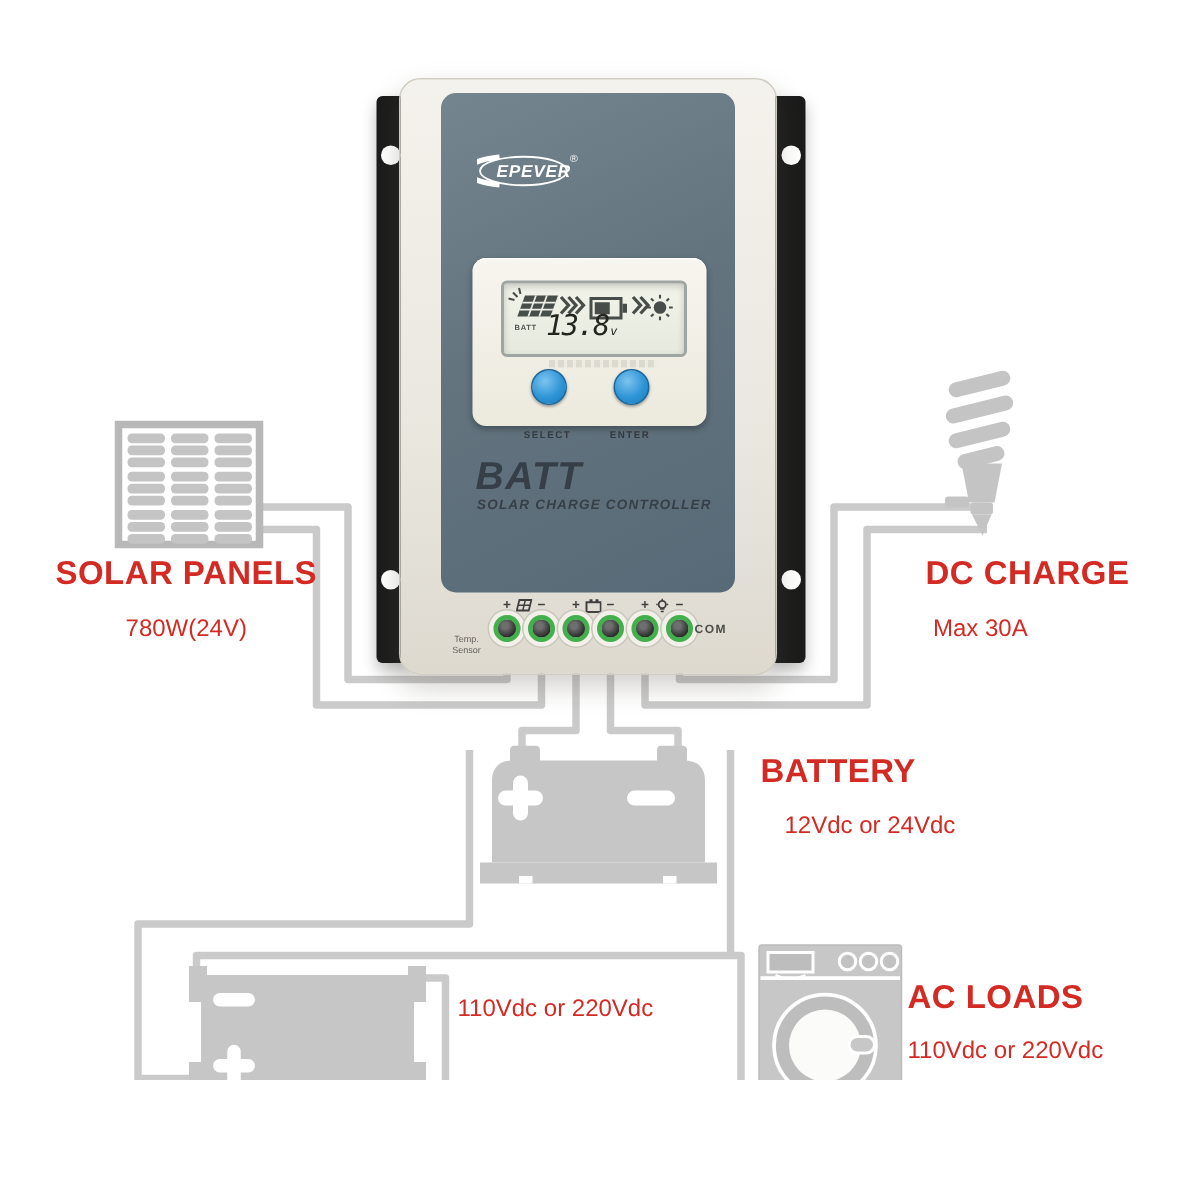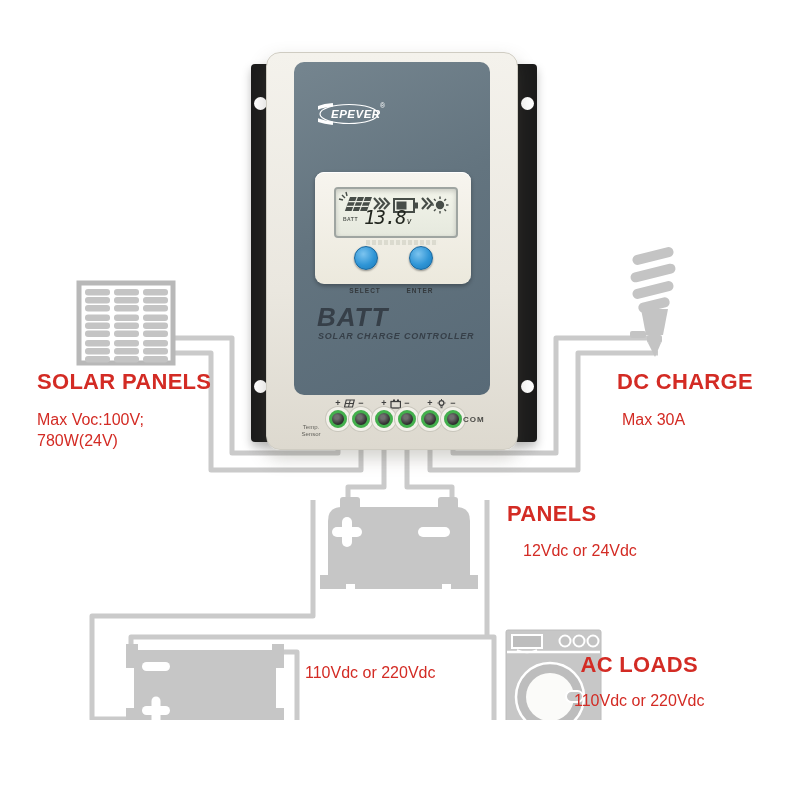--- a/index.html
+++ b/index.html
@@ -63,29 +63,29 @@
             border:3px solid #43b04d;
             box-shadow:0 0 0 3px #f2f0e9, 0 0 0 4px #c9c6bc;}
   .temp-label{position:absolute;left:294px;top:424px;width:34px;font-size:6px;line-height:7px;
               color:#63625c;text-align:center;}
   .com-label{position:absolute;left:463px;top:415px;font-size:8px;font-weight:bold;color:#4c4c48;letter-spacing:1px;}
 
   
   .cap{position:absolute;z-index:4;color:#d32b24;}
   .cap .title{font-size:22px;font-weight:bold;letter-spacing:.3px;white-space:nowrap;}
   .cap .spec{font-size:16px;line-height:21px;white-space:nowrap;}
-  .cap-sp{left:37px;top:369px;}
+  .cap-sp{left:37px;top:369px;text-align:center;}
   .cap-sp .spec{margin-top:14px;}
   .cap-dc{left:617px;top:369px;}
   .cap-dc .spec{margin-top:14px;margin-left:5px;}
   .cap-bat{left:507px;top:501px;}
   .cap-bat .spec{margin-top:13px;margin-left:16px;}
   .cap-inv{left:305px;top:650px;}
   .cap-inv .spec{margin-top:12px;}
-  .cap-ac{left:574px;top:652px;text-align:center;}
+  .cap-ac{left:605px;top:652px;}
   .cap-ac .spec{margin-top:12px;}
 </style>
 </head>
 <body>
 
 <div class="canvas">
 
   <svg class="wires" width="800" height="800" viewBox="0 0 800 800">
     <path class="wire" d="M 172 338 H 232 V 453 H 338 V 438"></path>
     <path class="wire" d="M 172 353 H 211 V 470 H 361 V 438"></path>
@@ -326,34 +326,33 @@
     <div class="temp-label">
       <div>Temp.</div>
       <div>Sensor</div>
     </div>
     <div class="com-label">COM</div>
   </div>
 
   <div class="cap cap-sp">
     <div class="title">SOLAR PANELS</div>
     <div class="spec">
-      <div>Max Voc:100V;</div>
       <div>780W(24V)</div>
     </div>
   </div>
 
   <div class="cap cap-dc">
     <div class="title">DC CHARGE</div>
     <div class="spec">
       <div>Max 30A</div>
     </div>
   </div>
 
   <div class="cap cap-bat">
-    <div class="title">PANELS</div>
+    <div class="title">BATTERY</div>
     <div class="spec">
       <div>12Vdc or 24Vdc</div>
     </div>
   </div>
 
   <div class="cap cap-inv">
     <div class="spec">
       <div>110Vdc or 220Vdc</div>
     </div>
   </div>

